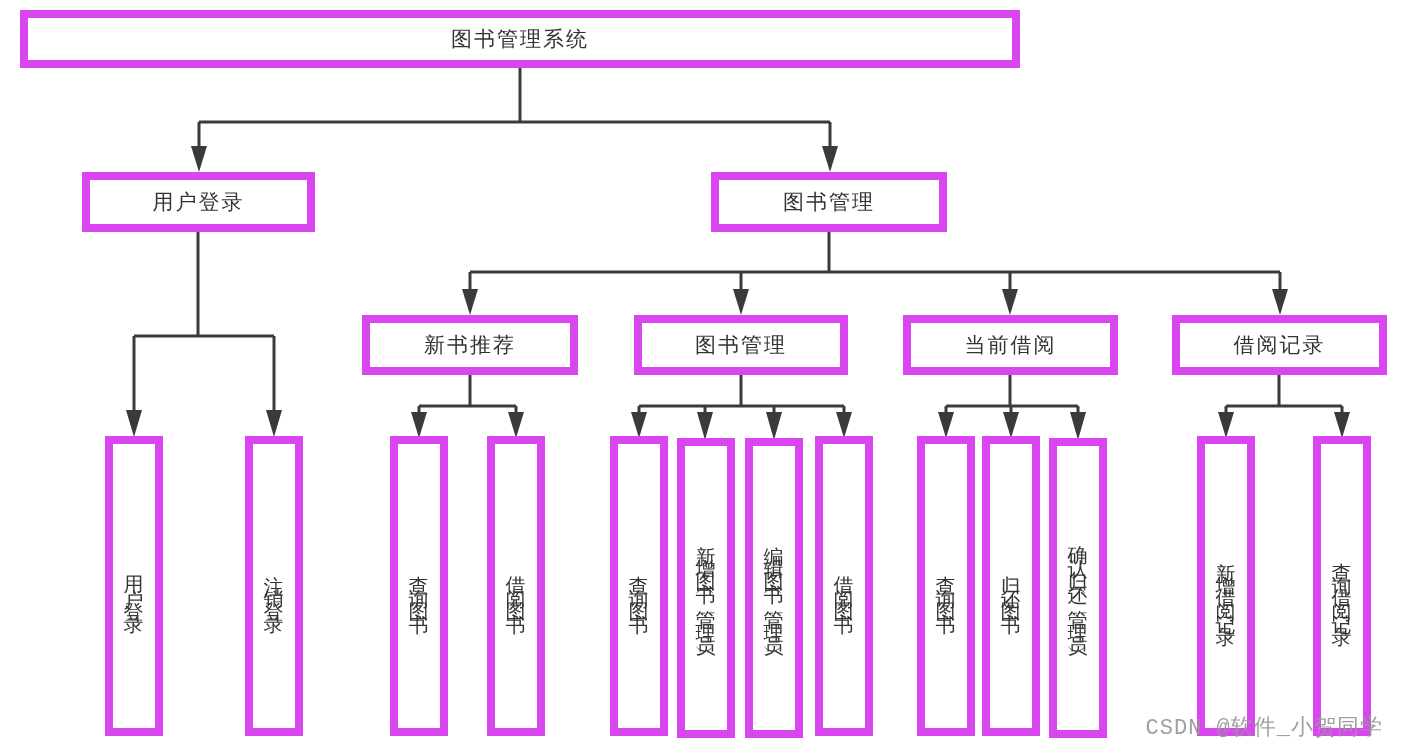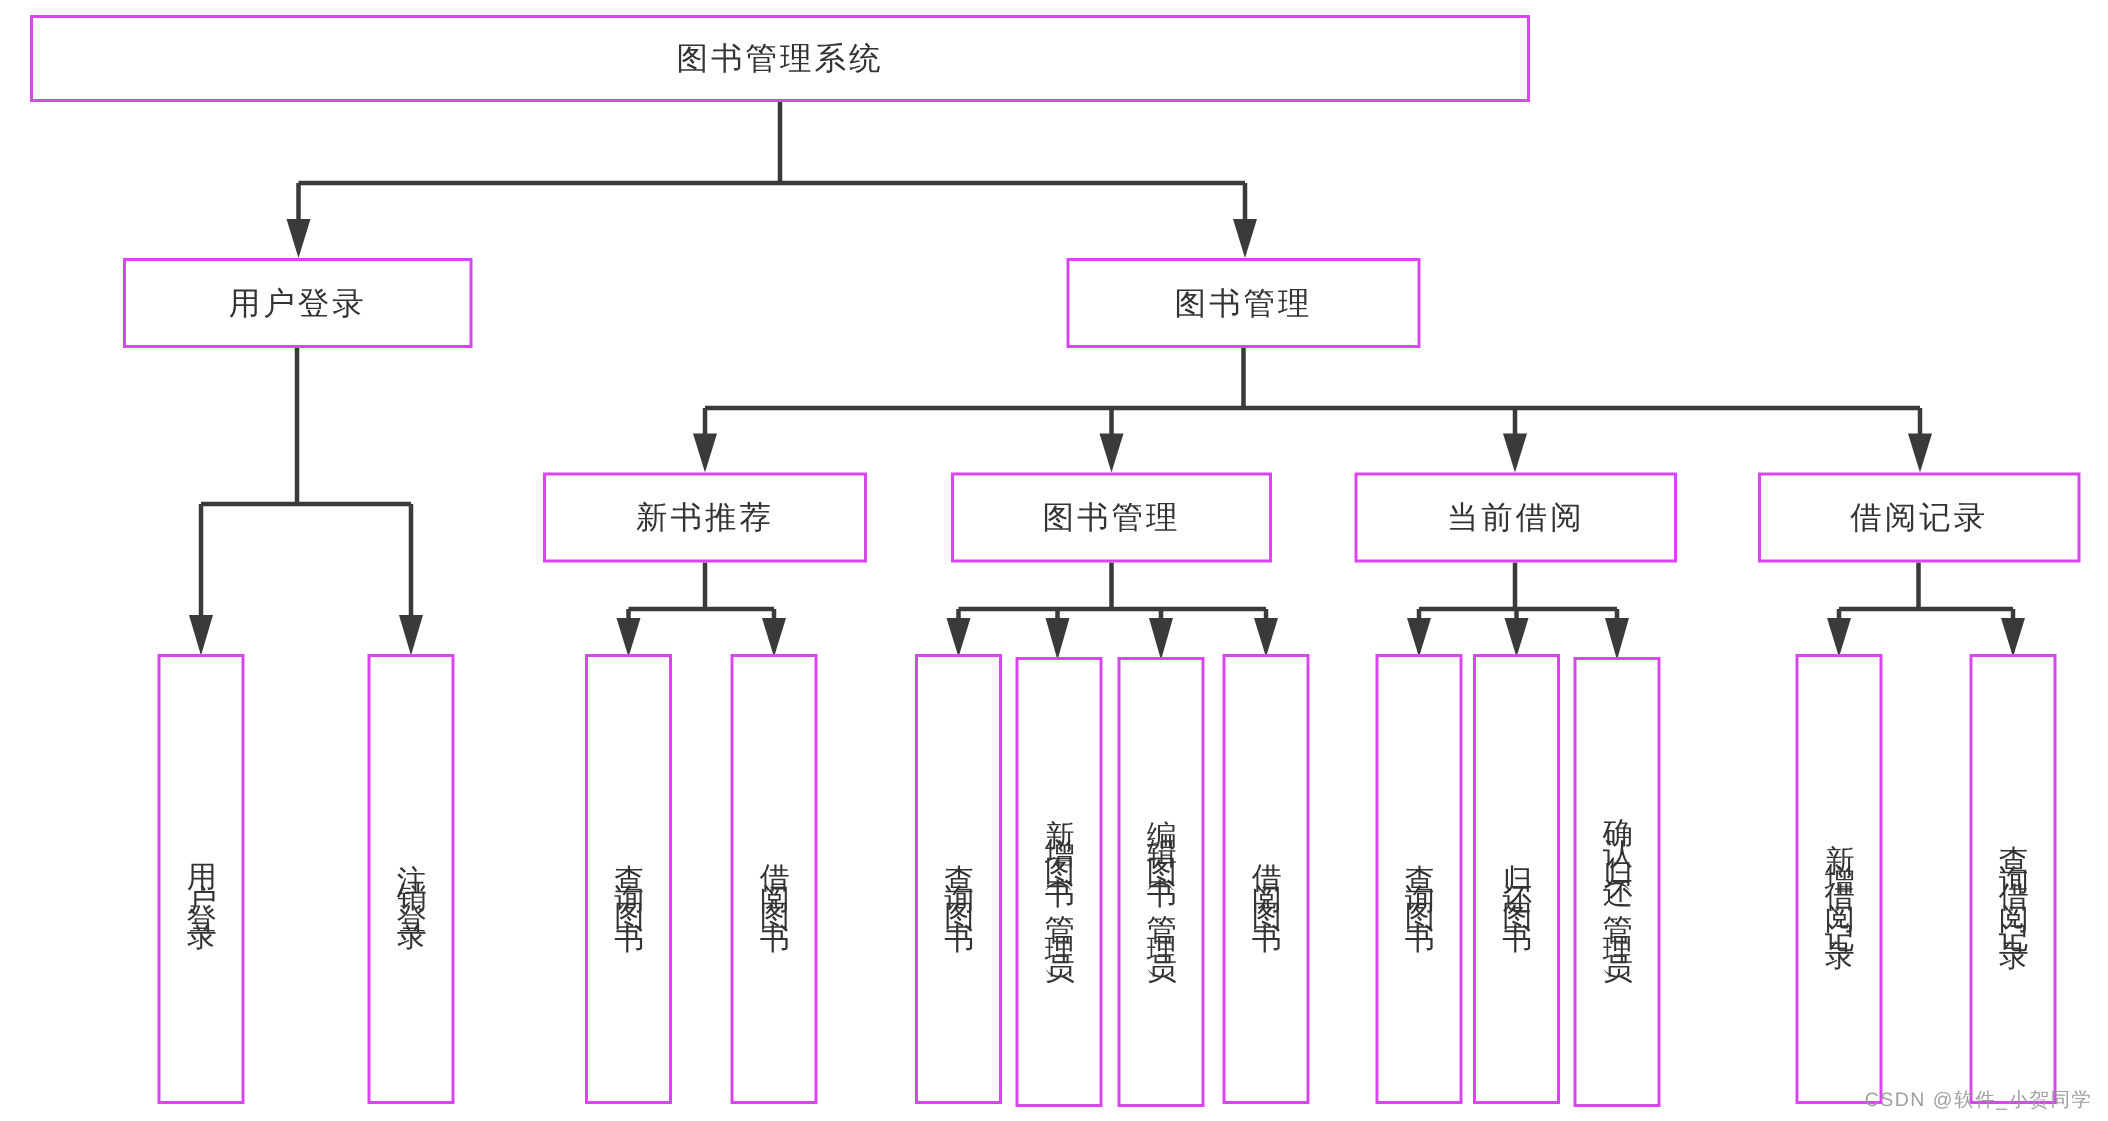--- a/index.html
+++ b/index.html
@@ -4,35 +4,36 @@
 <style>
   html,body{margin:0;padding:0;background:#ffffff;}
   body{font-family:"Liberation Sans",sans-serif;}
   .canvas{
     position:relative;width:1405px;height:747px;background:#ffffff;
     overflow:hidden;color:#333333;
   }
   svg.connectors{position:absolute;left:0;top:0;width:1405px;height:747px;}
   .node{
     position:absolute;box-sizing:border-box;background:#ffffff;
-    border:2px solid #d946ef;display:flex;align-items:center;justify-content:center;
+    border:8px solid #d946ef;display:flex;align-items:center;justify-content:center;
   }
   .hbox span{
     font-size:21px;color:#333333;letter-spacing:2px;white-space:nowrap;
   }
   .vbox{width:58px;height:300px;}
   .vbox span{
     writing-mode:vertical-rl;text-orientation:mixed;
     font-size:20px;color:#333333;letter-spacing:13px;white-space:nowrap;
     line-height:1;
   }
   .watermark{
-    position:absolute;right:10px;bottom:5px;
-    font-size:13px;color:#979797;opacity:.92;letter-spacing:1px;
+    position:absolute;right:22px;bottom:5px;
+    font-size:22px;color:#979797;opacity:.92;letter-spacing:1px;
     pointer-events:none;
+    font-family:Liberation Mono, monospace;
   }
 </style>
 </head>
 <body>
 
 <div class="canvas">
 
   <svg class="connectors" viewBox="0 0 1405 747" fill="none">
     <g stroke="#3a3a3a" stroke-width="3">
 

